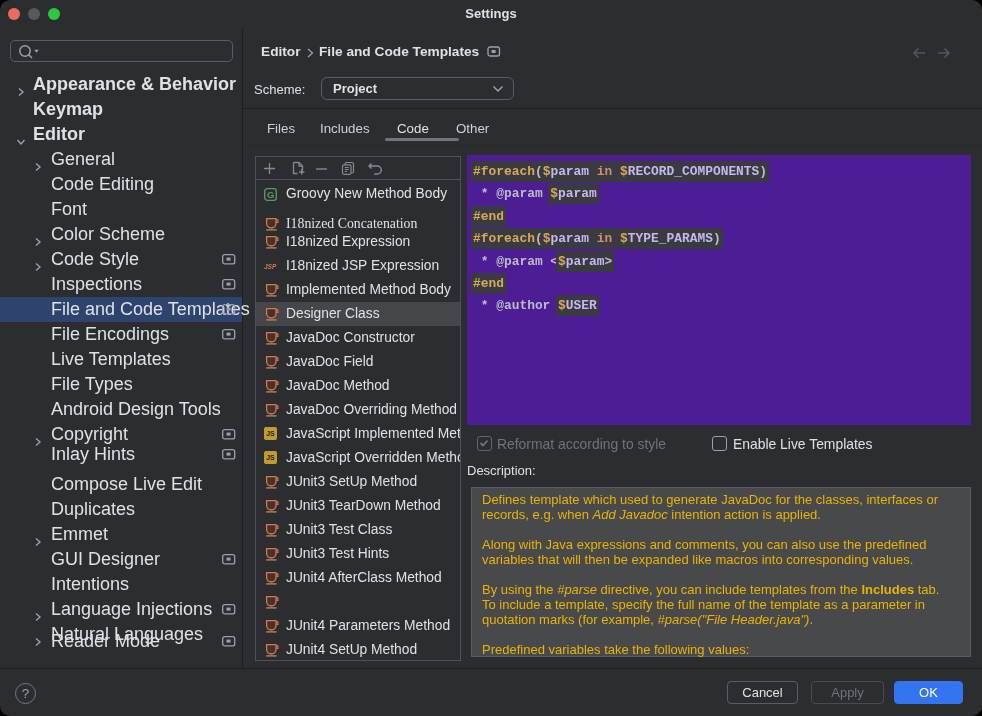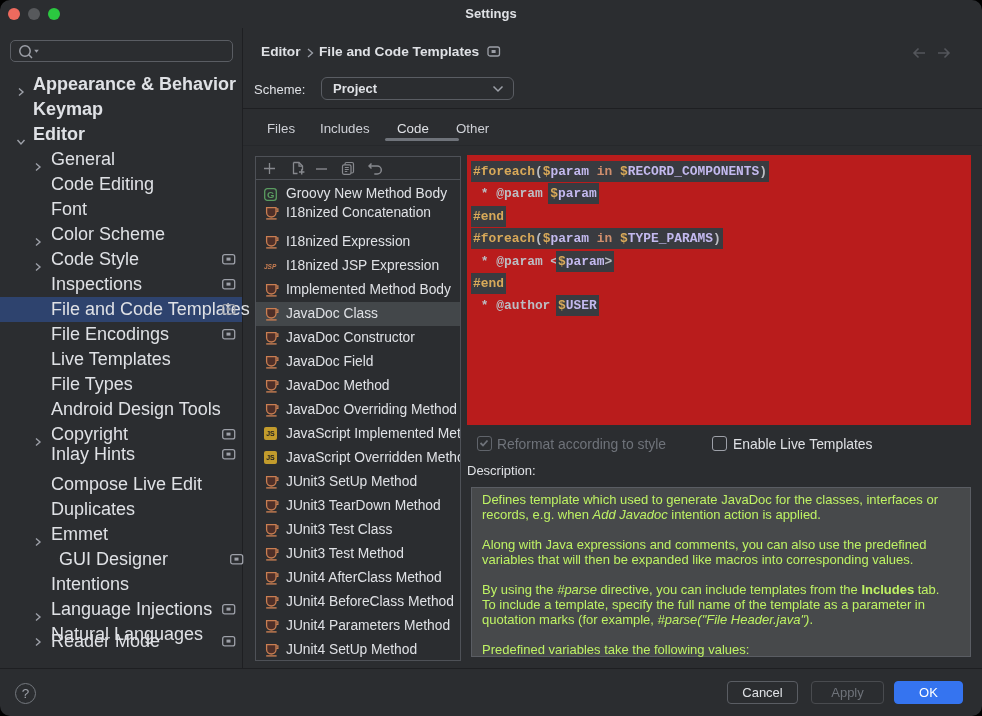--- a/index.html
+++ b/index.html
@@ -18,29 +18,29 @@
 .trow .scr svg{display:block;}
 .sel{background:#2E436E;}
 .b{font-weight:bold;}
 .sep{position:absolute;background:#1E1F22;height:1px;}
 .tab{position:absolute;top:119px;height:20px;line-height:20px;color:#CED0D6;font-size:13.3px;}
 .panel{position:absolute;left:255px;top:156px;width:206px;height:505px;border:1px solid #4E5157;background:#2B2D30;overflow:hidden;}
 .lrow{position:absolute;left:0;width:204px;height:24px;line-height:24px;white-space:nowrap;overflow:hidden;font-size:13.8px;}
 .lrow .txt{position:absolute;left:30px;top:0;}
 .lrow svg,.lrow .badge{position:absolute;left:8px;top:5px;}
 .lsel{background:#43474A;}
-.editor{position:absolute;left:467px;top:155px;width:504px;height:270px;background:#b91c1c;
+.editor{position:absolute;left:467px;top:155px;width:504px;height:270px;background:#4c1d95;
  font-family:"Liberation Mono",monospace;font-size:12.9px;line-height:22.4px;white-space:pre;padding:6px 0 0 6px;font-weight:bold;}
 .hl{background:#393B40;padding:3px 2px;margin:0 -2px;}
 .gold{color:#D8A959;}
 .lav{color:#C3B9EE;}
 .ora{color:#CF8E6D;}
 .cw{color:#BCBEC4;}
 .desc{position:absolute;left:471px;top:487px;width:500px;height:170px;background:#47494B;border:1px solid #5A5D63;
- font-size:13px;line-height:15px;color:#bef264;padding:4px 10px;}
+ font-size:13px;line-height:15px;color:#eab308;padding:4px 10px;}
 .desc p{margin:0 0 15px 0;}
 .btn{position:absolute;top:681px;height:23px;border-radius:4px;text-align:center;line-height:21px;font-size:13px;}
 .cb{position:absolute;width:15px;height:15px;border-radius:3px;top:436px;}
 i.em{font-style:italic;margin-top:40px;}
 </style>
 </head>
 <body>
 <div class="win">
 
   <div class="tl" style="left:8px;background:#ED6A5E;"></div>
@@ -164,21 +164,21 @@
       </div>
       <div class="trow " style="top:497px;">
         <span class="lbl " style="left:51px;">Duplicates</span>
       </div>
       <div class="trow " style="top:522px;">
         <span class="chev" style="left:33px;"><svg width="10" height="10" viewBox="0 0 10 10">
             <path d="M3 1.5 L7 5 L3 8.5" fill="none" stroke="#9DA0A8" stroke-width="1.4"></path>
           </svg></span>
         <span class="lbl " style="left:51px;">Emmet</span>
       </div>
-      <div class="trow " style="top:547px;margin-left:8px;">
+      <div class="trow " style="top:547px;">
         <span class="lbl " style="left:51px;">GUI Designer</span>
         <span class="scr">
           <svg width="14" height="11" viewBox="0 0 14 11">
             <rect x="0.7" y="0.7" width="12" height="9.2" rx="2" fill="none" stroke="#9DA0A8" stroke-width="1.3"></rect>
             <rect x="4.5" y="3.6" width="4" height="3" fill="#9DA0A8"></rect>
           </svg>
         </span>
       </div>
       <div class="trow " style="top:572px;">
         <span class="lbl " style="left:51px;">Intentions</span>
@@ -269,21 +269,21 @@
         </svg>
     </div>
     <div id="list">
         <div class="lrow " style="top:25px;">
           <svg width="13" height="13" viewBox="0 0 13 13" style="top:6px;">
             <rect x="0.7" y="0.7" width="11.6" height="11.6" rx="2.6" fill="none" stroke="#5A9C60" stroke-width="1.3"></rect>
             <text x="6.6" y="10" text-anchor="middle" font-family="Liberation Sans" font-size="9.5" font-weight="bold" fill="#5A9C60">G</text>
           </svg>
           <span class="txt">Groovy New Method Body</span>
         </div>
-        <div class="lrow " style="top:44px;">
+        <div class="lrow " style="top:55px;font-family:Liberation Serif, serif;">
           <svg width="16" height="16" viewBox="0 0 16 16" style="top:4px;">
             <path d="M2.6 2.6 h9.4 v5 a4.7 4.4 0 0 1 -9.4 0 z" fill="#4E2F28" stroke="#C97E52" stroke-width="1.3"></path>
             <path d="M12.2 3.8 h1.7 v2.6 h-1.7" fill="none" stroke="#C97E52" stroke-width="1.2"></path>
             <path d="M2.2 13.9 h10.4" stroke="#C97E52" stroke-width="1.4"></path>
           </svg>
           <span class="txt">I18nized Concatenation</span>
         </div>
         <div class="lrow " style="top:73px;">
           <svg width="16" height="16" viewBox="0 0 16 16" style="top:4px;">
             <path d="M2.6 2.6 h9.4 v5 a4.7 4.4 0 0 1 -9.4 0 z" fill="#4E2F28" stroke="#C97E52" stroke-width="1.3"></path>
@@ -303,21 +303,21 @@
             <path d="M2.2 13.9 h10.4" stroke="#C97E52" stroke-width="1.4"></path>
           </svg>
           <span class="txt">Implemented Method Body</span>
         </div>
         <div class="lrow lsel" style="top:145px;">
           <svg width="16" height="16" viewBox="0 0 16 16" style="top:4px;">
             <path d="M2.6 2.6 h9.4 v5 a4.7 4.4 0 0 1 -9.4 0 z" fill="#4E2F28" stroke="#C97E52" stroke-width="1.3"></path>
             <path d="M12.2 3.8 h1.7 v2.6 h-1.7" fill="none" stroke="#C97E52" stroke-width="1.2"></path>
             <path d="M2.2 13.9 h10.4" stroke="#C97E52" stroke-width="1.4"></path>
           </svg>
-          <span class="txt">JavaDoc Class</span>
+          <span class="txt">Designer Class</span>
         </div>
         <div class="lrow " style="top:169px;">
           <svg width="16" height="16" viewBox="0 0 16 16" style="top:4px;">
             <path d="M2.6 2.6 h9.4 v5 a4.7 4.4 0 0 1 -9.4 0 z" fill="#4E2F28" stroke="#C97E52" stroke-width="1.3"></path>
             <path d="M12.2 3.8 h1.7 v2.6 h-1.7" fill="none" stroke="#C97E52" stroke-width="1.2"></path>
             <path d="M2.2 13.9 h10.4" stroke="#C97E52" stroke-width="1.4"></path>
           </svg>
           <span class="txt">JavaDoc Constructor</span>
         </div>
         <div class="lrow " style="top:193px;">
@@ -375,37 +375,36 @@
             <path d="M2.2 13.9 h10.4" stroke="#C97E52" stroke-width="1.4"></path>
           </svg>
           <span class="txt">JUnit3 Test Class</span>
         </div>
         <div class="lrow " style="top:385px;">
           <svg width="16" height="16" viewBox="0 0 16 16" style="top:4px;">
             <path d="M2.6 2.6 h9.4 v5 a4.7 4.4 0 0 1 -9.4 0 z" fill="#4E2F28" stroke="#C97E52" stroke-width="1.3"></path>
             <path d="M12.2 3.8 h1.7 v2.6 h-1.7" fill="none" stroke="#C97E52" stroke-width="1.2"></path>
             <path d="M2.2 13.9 h10.4" stroke="#C97E52" stroke-width="1.4"></path>
           </svg>
-          <span class="txt">JUnit3 Test Method</span>
+          <span class="txt">JUnit3 Test Hints</span>
         </div>
         <div class="lrow " style="top:409px;">
           <svg width="16" height="16" viewBox="0 0 16 16" style="top:4px;">
             <path d="M2.6 2.6 h9.4 v5 a4.7 4.4 0 0 1 -9.4 0 z" fill="#4E2F28" stroke="#C97E52" stroke-width="1.3"></path>
             <path d="M12.2 3.8 h1.7 v2.6 h-1.7" fill="none" stroke="#C97E52" stroke-width="1.2"></path>
             <path d="M2.2 13.9 h10.4" stroke="#C97E52" stroke-width="1.4"></path>
           </svg>
           <span class="txt">JUnit4 AfterClass Method</span>
         </div>
         <div class="lrow " style="top:433px;">
           <svg width="16" height="16" viewBox="0 0 16 16" style="top:4px;">
             <path d="M2.6 2.6 h9.4 v5 a4.7 4.4 0 0 1 -9.4 0 z" fill="#4E2F28" stroke="#C97E52" stroke-width="1.3"></path>
             <path d="M12.2 3.8 h1.7 v2.6 h-1.7" fill="none" stroke="#C97E52" stroke-width="1.2"></path>
             <path d="M2.2 13.9 h10.4" stroke="#C97E52" stroke-width="1.4"></path>
           </svg>
-          <span class="txt">JUnit4 BeforeClass Method</span>
         </div>
         <div class="lrow " style="top:457px;">
           <svg width="16" height="16" viewBox="0 0 16 16" style="top:4px;">
             <path d="M2.6 2.6 h9.4 v5 a4.7 4.4 0 0 1 -9.4 0 z" fill="#4E2F28" stroke="#C97E52" stroke-width="1.3"></path>
             <path d="M12.2 3.8 h1.7 v2.6 h-1.7" fill="none" stroke="#C97E52" stroke-width="1.2"></path>
             <path d="M2.2 13.9 h10.4" stroke="#C97E52" stroke-width="1.4"></path>
           </svg>
           <span class="txt">JUnit4 Parameters Method</span>
         </div>
         <div class="lrow " style="top:481px;">

